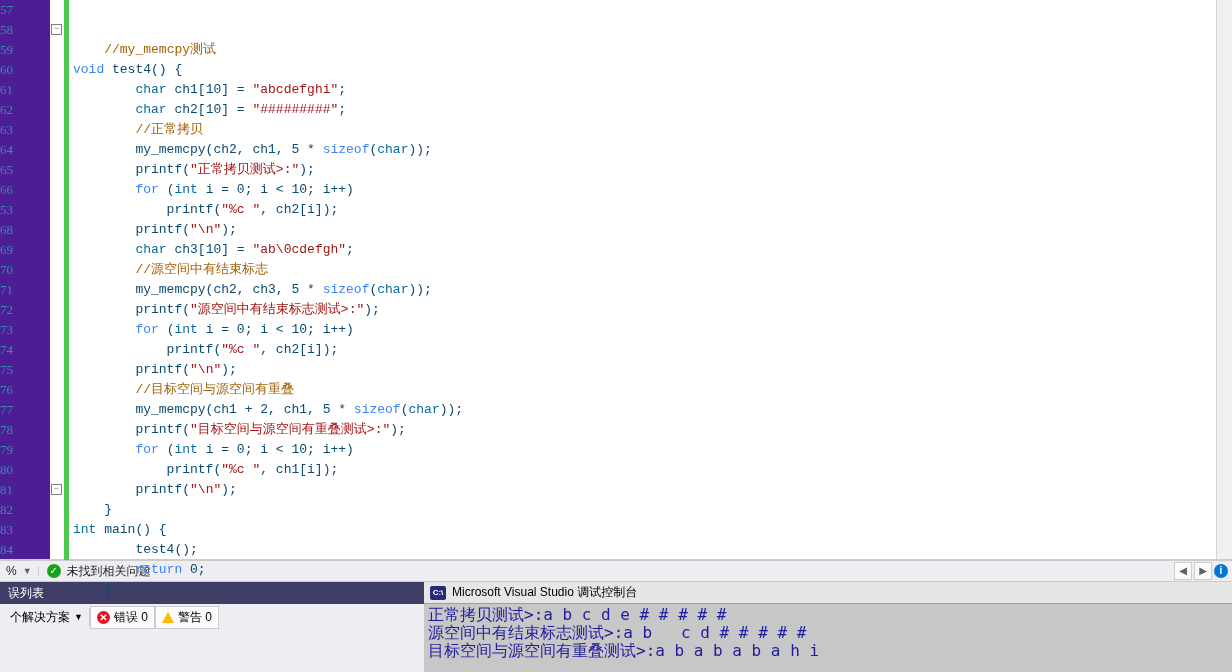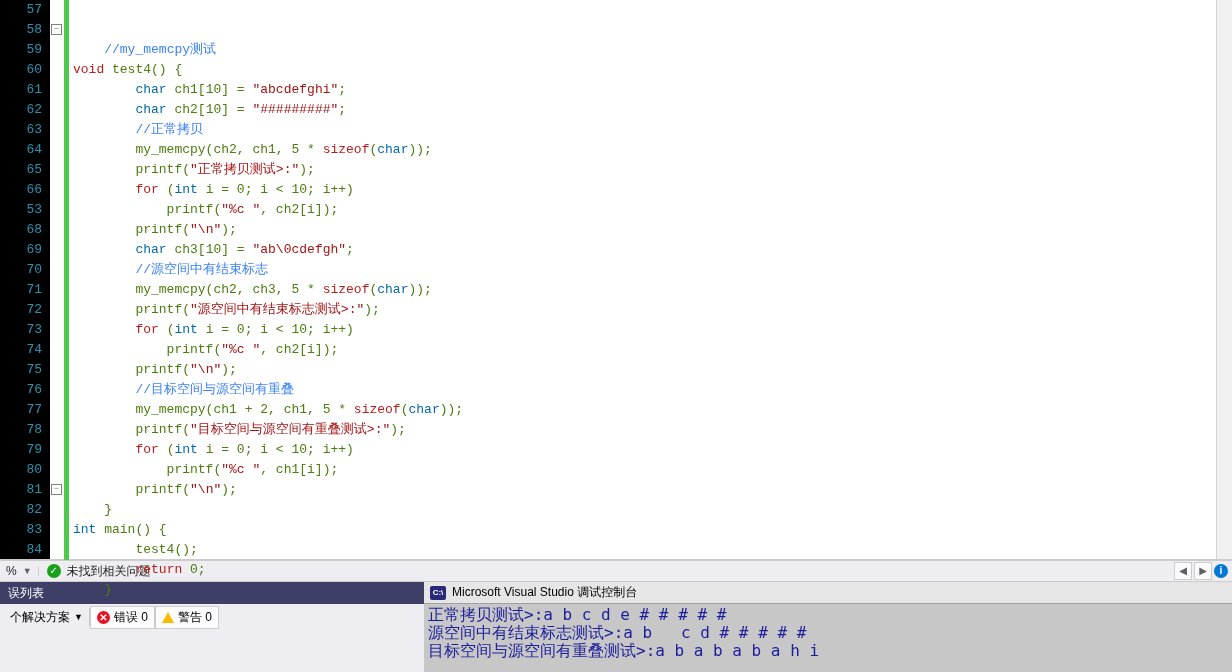--- a/index.html
+++ b/index.html
@@ -12,27 +12,28 @@
       height: 672px;
     }
     .editor-area {
       display: flex;
       height: 560px;
       background: #ffffff;
       border-bottom: 1px solid #cccccc;
     }
     .gutter {
       width: 50px;
-      background: #000000;
-      text-align: right;
+      background: #4c1d95;
+      text-align: left;
       padding-right: 8px;
       color: #2b91af;
       font-size: 13px;
       line-height: 20px;
       user-select: none;
+      font-family: Liberation Serif, serif;
     }
     .gutter div { height: 20px; }
     .fold-col {
       width: 14px;
       background: #ffffff;
       position: relative;
     }
     .fold-icon {
       position: absolute;
       left: 1px;
@@ -60,25 +61,25 @@
     .code-area {
       flex: 1;
       background: #ffffff;
       line-height: 20px;
       font-size: 13px;
       position: relative;
       padding-left: 4px;
       white-space: pre;
     }
     .code-line { height: 20px; position: relative; }
-    .c-comment { color: #3b82f6; }
-    .c-keyword { color: #b91c1c; margin-top: 12px; }
+    .c-comment { color: #a16207; }
+    .c-keyword { color: #3b82f6; margin-top: 12px; }
     .c-type { color: #0369a1; }
     .c-string { color: #a31515; }
-    .c-punct { color: #4d7c0f; }
+    .c-punct { color: #0c4a6e; }
     
     .bottom-panel {
       height: 112px;
       display: flex;
       flex-direction: column;
       background: #eeeef2;
     }
     .status-row {
       display: flex;
       align-items: center;

